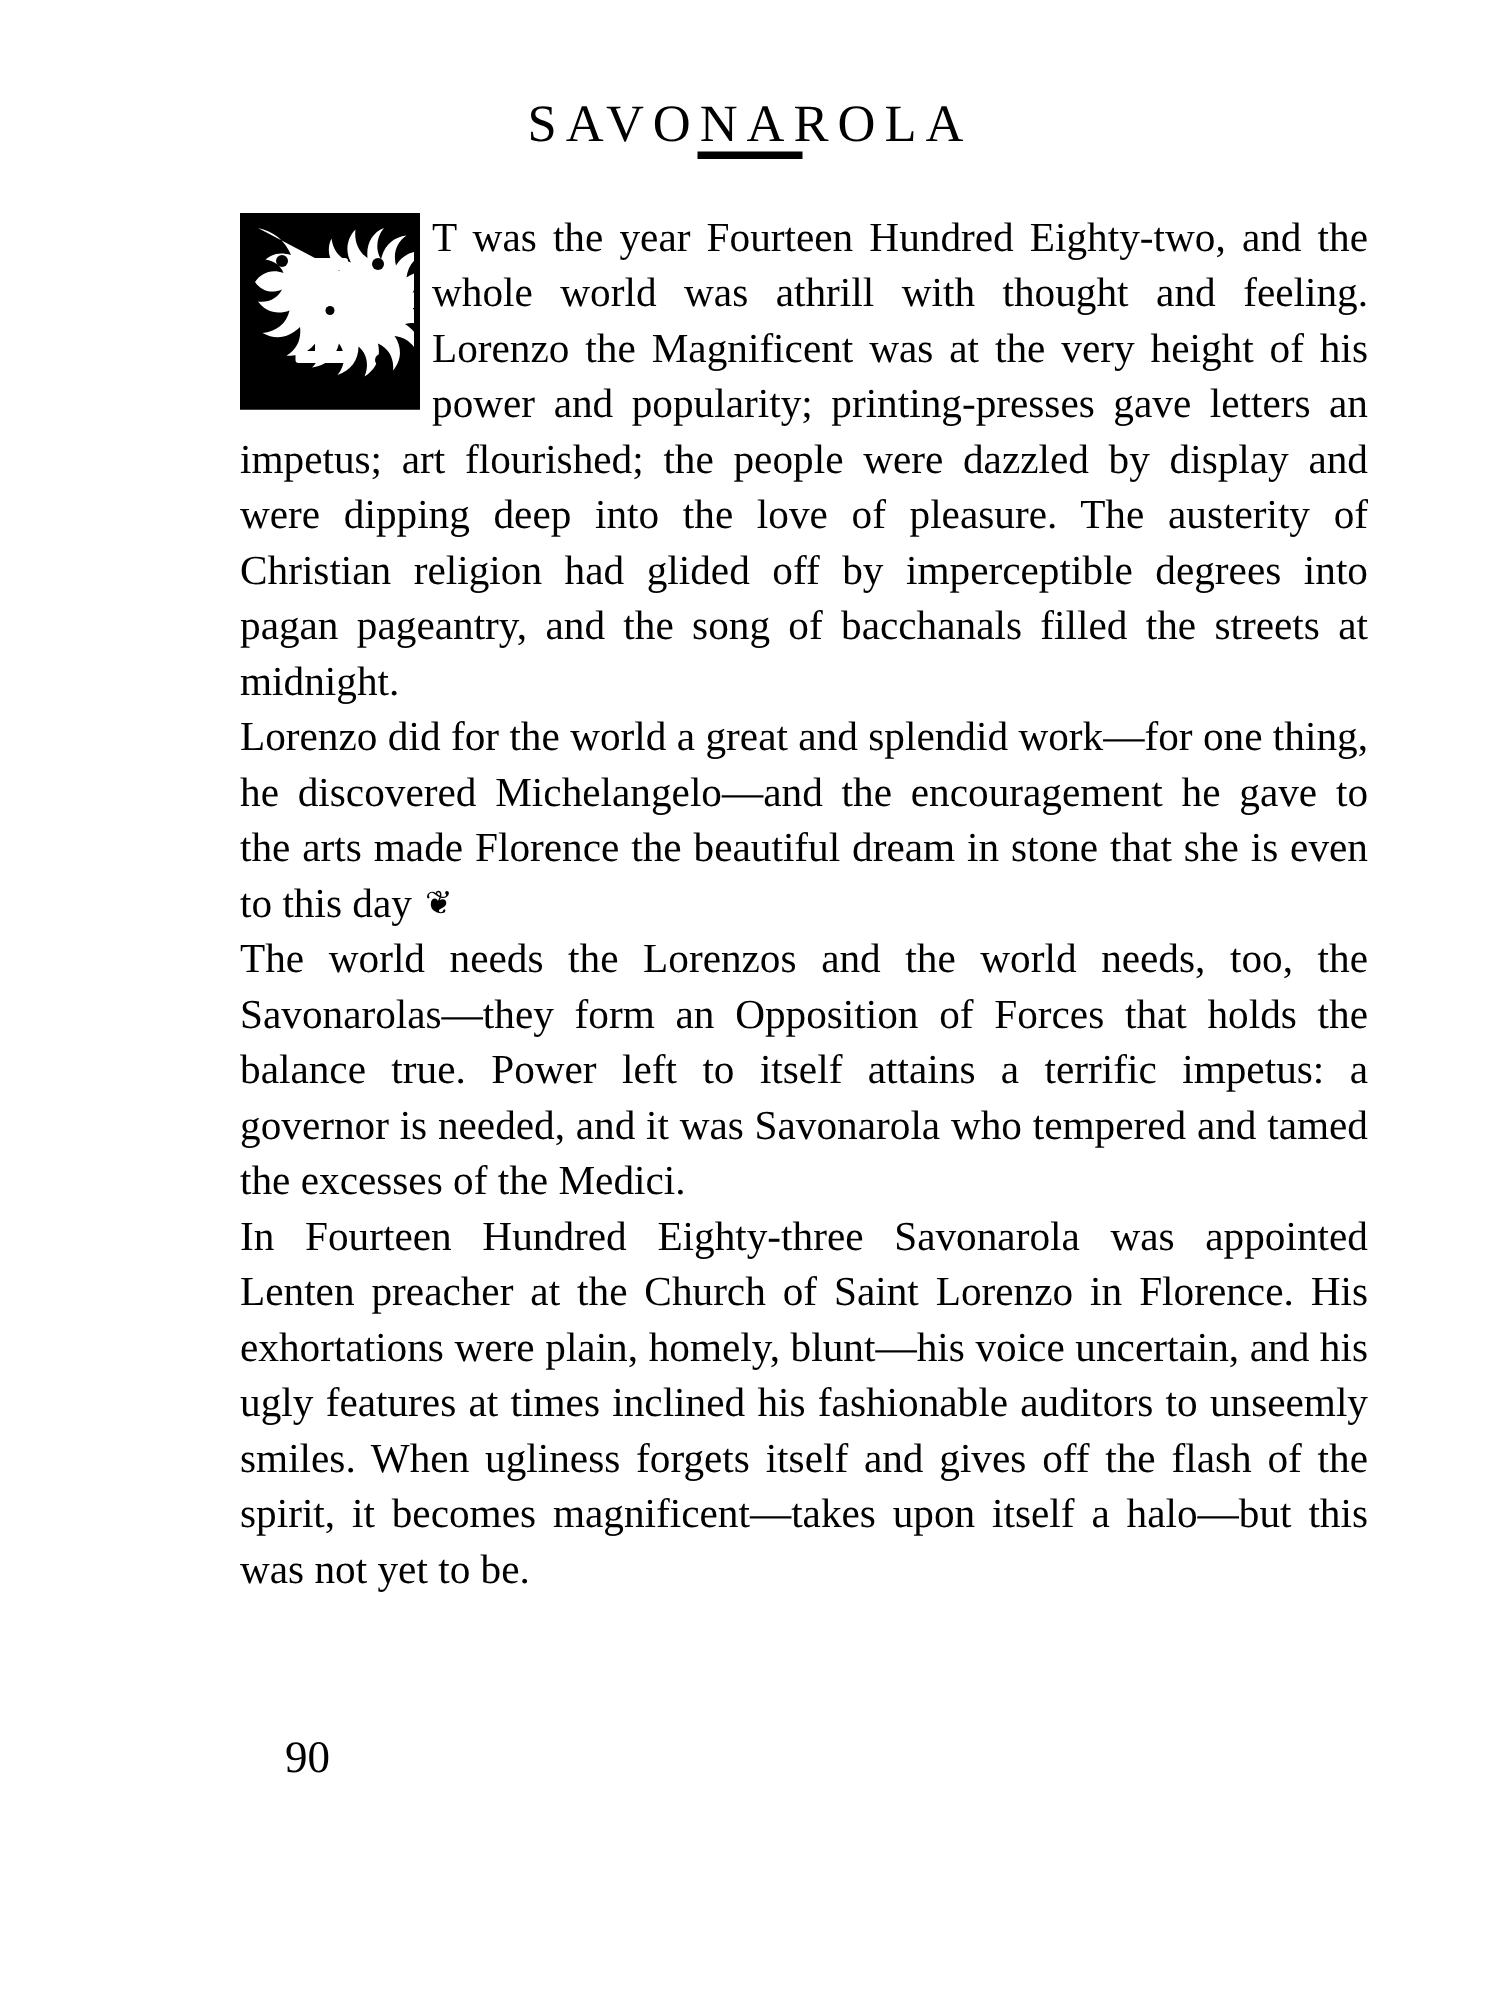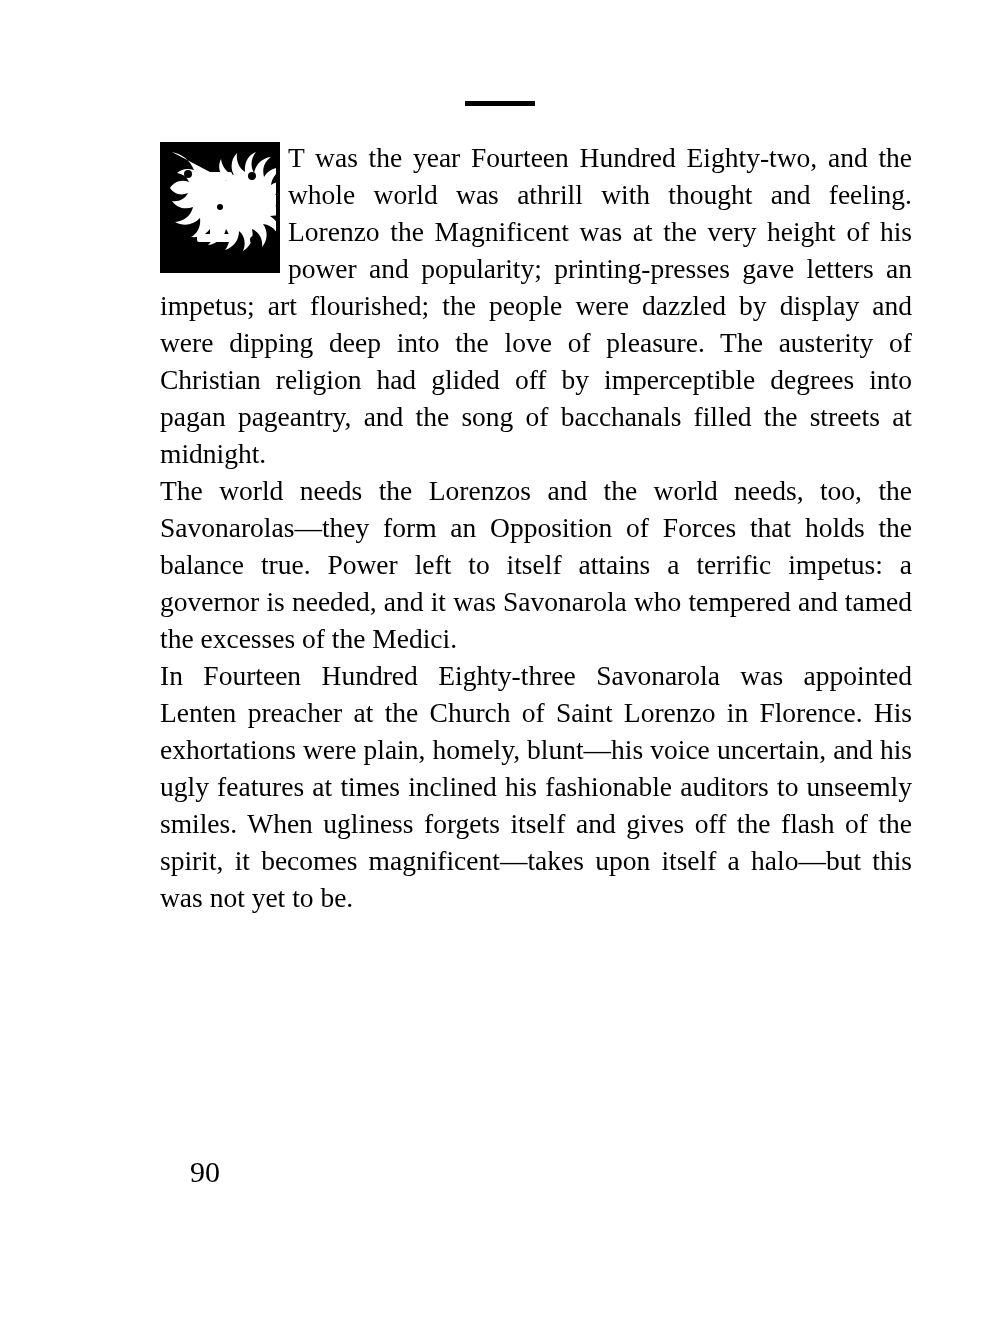--- a/index.html
+++ b/index.html
@@ -98,20 +98,21 @@
     font-size: 30px;
     font-family: "Liberation Serif", "DejaVu Serif", serif;
     text-align: right;
   }
 </style>
 </head>
 <body>
 
 <div class="page">
 
+  <h1 class="page-title">SAVONAROLA</h1>
   <div class="title-rule"></div>
 
   <div class="body-col">
 
     <div class="dropcap">
       <svg class="ornament" viewBox="0 0 112 123" xmlns="http://www.w3.org/2000/svg" aria-hidden="true">
         <rect x="0" y="0" width="112" height="123" fill="#000"></rect>
         <g fill="#fff">
           <path d="M8 6c10 2 18 8 22 18-7-2-12-1-17 3 6 1 10 4 12 9-8-3-15 0-19 6 4 6 11 8 18 5-3 6-9 9-16 8 5 7 13 9 21 6-2 9-9 14-18 15 9 5 18 3 25-4 1 8-2 15-9 19 10 1 18-4 22-13 3 8 1 15-5 21 9-1 16-7 18-16 5 7 4 15-1 21 9-3 14-10 14-19 6 5 7 13 4 20 8-5 11-13 9-22 7 3 11 10 10 18 6-7 6-16 1-23 8 1 14 6 16 14 3-9-1-17-9-22 8-2 15 1 20 8 0-9-6-16-15-18 6-5 14-5 21-1-4-8-12-12-21-10 4-7 11-10 19-9-7-6-16-6-23-1 1-8 6-14 14-17-9-2-17 2-21 9-2-8 0-15 7-20-9 1-15 7-17 16-4-7-3-15 2-21-8 3-12 11-11 20-6-4-9-11-8-19-6 6-7 15-3 22-7-2-12-8-13-16-4 8-1 17 6 22z"></path>
         </g>
@@ -125,20 +126,21 @@
           <circle cx="88" cy="30" r="4"></circle>
           <circle cx="22" cy="96" r="4"></circle>
           <circle cx="90" cy="94" r="4"></circle>
           <circle cx="56" cy="61" r="3"></circle>
         </g>
       </svg>
     </div>
 
     <p class="para para-first">T was the year Fourteen Hundred Eighty-two, and the whole world was athrill with thought and feeling. Lorenzo the Magnificent was at the very height of his power and popularity; printing-presses gave letters an impetus; art flourished; the people were dazzled by display and were dipping deep into the love of pleasure. The austerity of Christian religion had glided off by imperceptible degrees into pagan pageantry, and the song of bacchanals filled the streets at midnight.</p>
 
+    <p class="para"><span>Lorenzo did for the world a great and splendid work—for one thing, he discovered Michelangelo—and the encouragement he gave to the arts made Florence the beautiful dream in stone that she is even to this day</span> <span class="flourish">❦</span></p>
 
     <p class="para">The world needs the Lorenzos and the world needs, too, the Savonarolas—they form an Opposition of Forces that holds the balance true. Power left to itself attains a terrific impetus: a governor is needed, and it was Savonarola who tempered and tamed the excesses of the Medici.</p>
 
     <p class="para">In Fourteen Hundred Eighty-three Savonarola was appointed Lenten preacher at the Church of Saint Lorenzo in Florence. His exhortations were plain, homely, blunt—his voice uncertain, and his ugly features at times inclined his fashionable auditors to unseemly smiles. When ugliness forgets itself and gives off the flash of the spirit, it becomes magnificent—takes upon itself a halo—but this was not yet to be.</p>
   </div>
 
   <div class="page-number">90</div>
 </div>
 
 </body></html>

